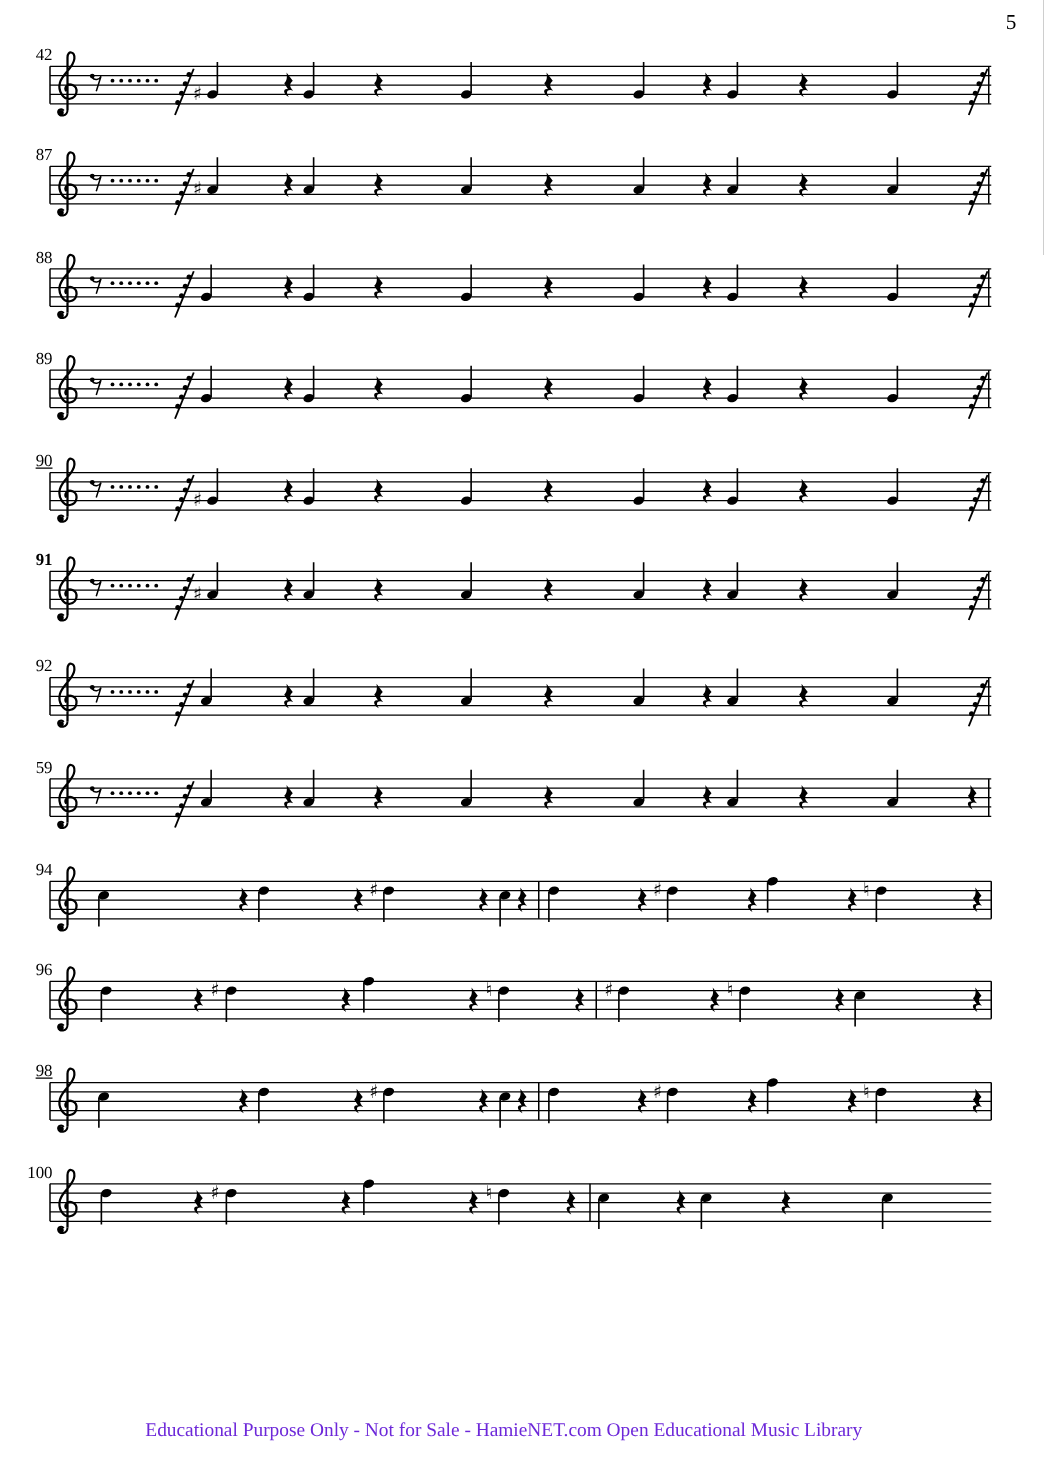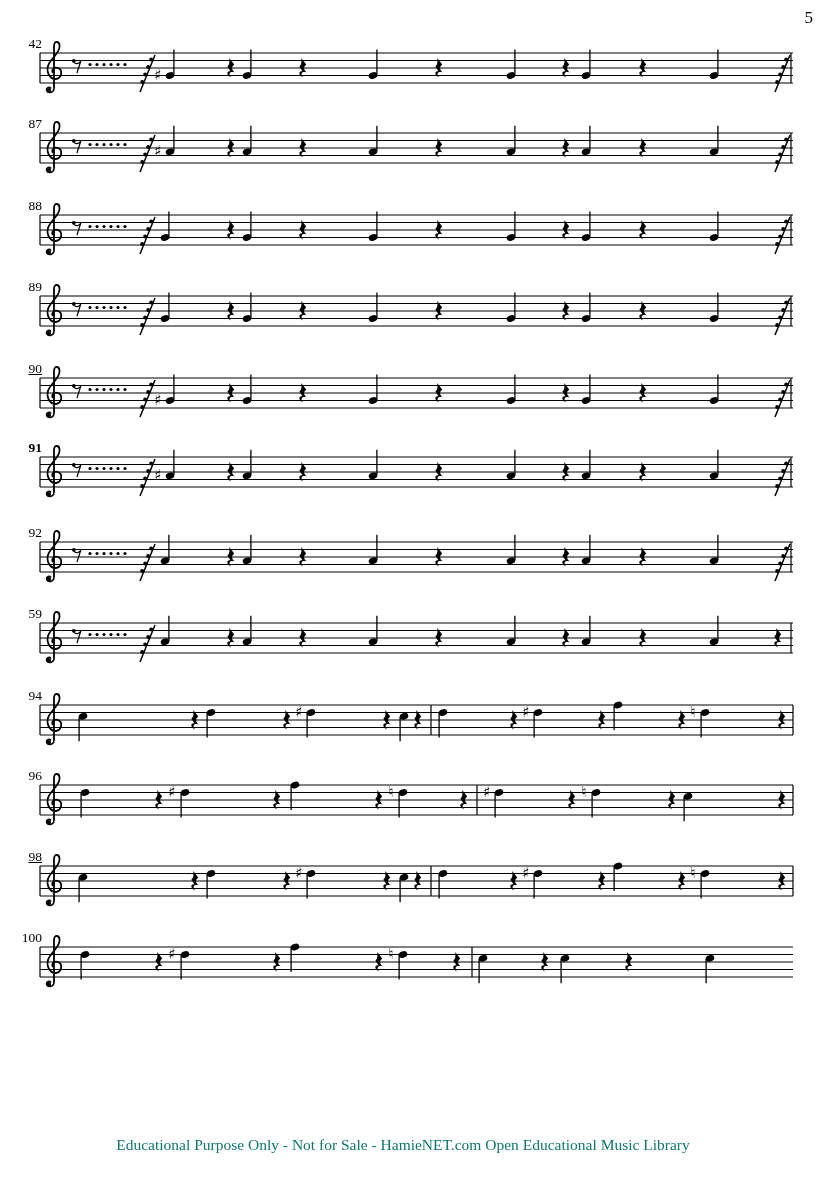--- a/index.html
+++ b/index.html
@@ -24,21 +24,21 @@
     text-align:right;
     font-size:13.5px;
     color:#000;
   }
   .staff{position:absolute;left:0;top:0;}
   .footer{
     position:absolute;
     left:0;top:1136px;width:806px;
     text-align:center;
     font-size:15.5px;
-    color:#0f766e;
+    color:#6d28d9;
   }
 </style>
 </head>
 <body>
 
 <div class="page">
   <div class="page-number">5</div>
   <div id="score">
   <div class="system" style="top: 33px;">
     <div class="measure-number" style="top: 3px;">42</div>

